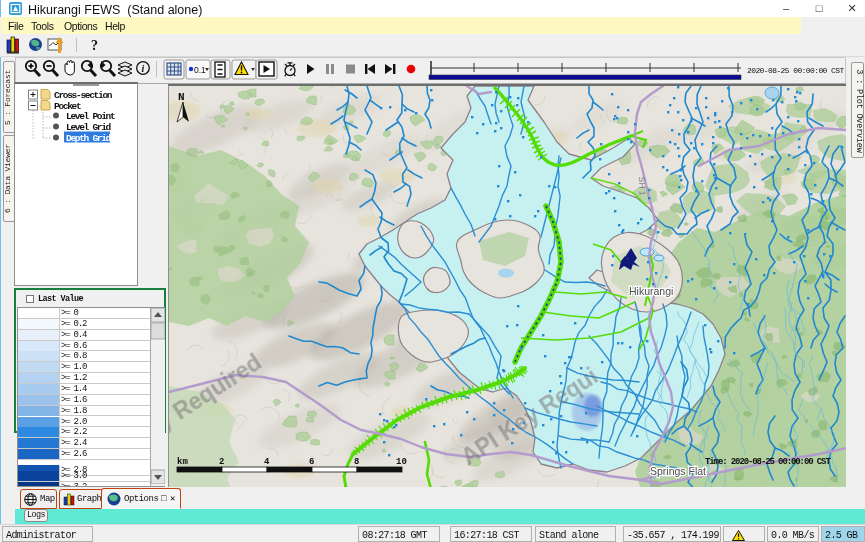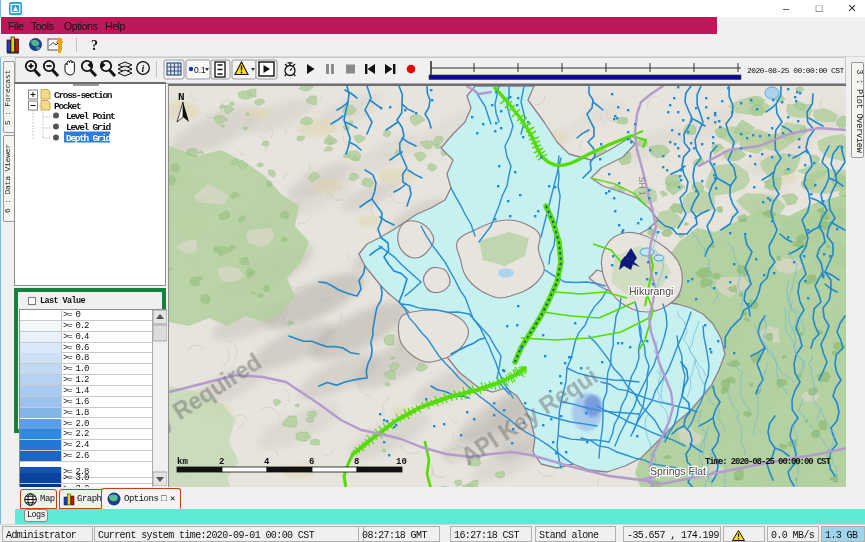--- a/index.html
+++ b/index.html
@@ -1,47 +1,48 @@
 <!DOCTYPE html>
 <html><head><meta charset="utf-8"><style>
 *{margin:0;padding:0;box-sizing:border-box}
 html,body{width:865px;height:542px;overflow:hidden;font-family:"Liberation Sans",sans-serif;background:#f0f0f0;position:relative}
 .abs{position:absolute}
 .mono{font-family:"Liberation Mono",monospace}
 #titlebar{left:0;top:0;width:865px;height:17px;background:#fff;border-left:1px solid #6ec0e8}
 #titletxt{left:27px;top:3px;font-size:12.5px;color:#111}
 .winbtn{top:0;width:30px;height:17px;font-size:11px;color:#333;text-align:center;line-height:16px}
-#menubar{left:1px;top:17px;width:716px;height:17px;background:#be185d;font-size:10.5px;letter-spacing:-0.4px;color:#111}
+#menubar{left:1px;top:17px;width:800px;height:17px;background:#fef9c3;font-size:10.5px;letter-spacing:-0.4px;color:#111}
 #menubar span{position:absolute;top:3px}
 #toolbar1{left:1px;top:34px;width:864px;height:23px;background:#f0f0f0;border-bottom:1px solid #d9d9d9}
 #leftstrip{left:0;top:57px;width:15px;height:467px;background:#f0f0f0;border-left:1px solid #6ec0e8}
 .vtab{position:absolute;background:#f6f4ee;border:1px solid #9a9a9a;border-radius:2px}
 .vtxt{position:absolute;font-family:"Liberation Mono",monospace;font-size:8px;letter-spacing:-0.2px;color:#222;text-align:center;white-space:nowrap}
 #rightstrip{left:846px;top:57px;width:19px;height:430px;background:#f0f0f0}
 #maptoolbar{left:15px;top:57px;width:831px;height:27px;background:#f0f0f0;border:1px solid #c8c8c8;border-bottom:1px solid #aaa}
-#treepanel{left:14px;top:82px;width:152px;height:204px;background:#fff;border:1px solid #8f8f8f;border-top:2px solid #6e6e6e}
-#legendpanel{left:14px;top:288px;width:152px;height:145px;background:#f0f0f0;border:4px solid #15803d}
+#treepanel{left:14px;top:82px;width:124px;height:204px;background:#fff;border:1px solid #8f8f8f;border-top:2px solid #6e6e6e}
+#legendpanel{left:14px;top:288px;width:152px;height:145px;background:#f0f0f0;border:2px solid #15803d}
 #legendlist{position:absolute;left:1px;top:17px;width:148px;height:180px;background:#fff;border:1px solid #8f8f8f;overflow:hidden}
 .lrow{position:absolute;left:0;width:146px;height:10.9px;border-bottom:1px solid #c9c9c9}
 .lsw{position:absolute;left:0;top:0;width:42px;height:10px;border-right:1px solid #c9c9c9}
 .llab{position:absolute;left:43px;top:0px;font-family:"Liberation Mono",monospace;font-size:9px;letter-spacing:-1.2px;color:#111}
 #mapdiv{left:168px;top:84px;width:678px;height:403px;border-top:2px solid #6e6e6e;border-left:1px solid #8f8f8f;overflow:hidden}
 #tabsrow{left:15px;top:487px;width:850px;height:22px;background:#f0f0f0}
 .btab{position:absolute;top:2px;height:20px;background:#f0f0f0;border:1px solid #c2410c;border-radius:3px 3px 0 0;font-family:"Liberation Mono",monospace;font-size:9px;letter-spacing:-0.5px;color:#111}
 #logsrow{left:15px;top:509px;width:850px;height:15px;background:#5eead4}
 #statusbar{left:0;top:524px;width:865px;height:18px;background:#f0f0f0;border-top:1px solid #d5d5d5;font-family:"Liberation Mono",monospace;font-size:10px;letter-spacing:-0.6px;color:#111}
 .sfield{position:absolute;top:1px;height:16px;border:1px solid #b0b0b0;padding:3px 0 0 3px;white-space:nowrap}
 </style></head><body>
 
 <div class="abs" id="titlebar">
   <svg class="abs" width="13" height="13" style="left:8px;top:2px">
     <rect x="0" y="0" width="13" height="13" rx="2" fill="#2e9bd6"></rect>
     <rect x="2.2" y="2.5" width="8.6" height="8" fill="none" stroke="#fff" stroke-width="1.2"></rect>
     <path d="M6.5,4 L9,9 L4,9 Z" fill="#fff"></path>
   </svg>
+  <div class="abs" id="titletxt">Hikurangi FEWS&nbsp; (Stand alone)</div>
   <div class="abs winbtn" style="left:770px">–</div>
   <div class="abs winbtn" style="left:803px">□</div>
   <div class="abs winbtn" style="left:836px">✕</div>
 </div>
 
 <div class="abs" id="menubar">
   <span style="left:7px">File</span>
     <span style="left:30px">Tools</span>
   <span style="left:63px">Options</span>
     <span style="left:104px">Help</span>
@@ -1313,25 +1314,24 @@
     <span style="position:absolute;left:68px;top:4px;font-weight:bold">✕</span>
   </div>
 </div>
 
 <div class="abs" id="logsrow">
   <div class="abs mono" style="left:9px;top:0px;width:24px;height:13px;border:1px solid #8a8a8a;border-radius:3px;background:#f0f0f0;font-size:8.5px;letter-spacing:-0.6px;text-align:center;color:#111">Logs</div>
 </div>
 
 <div class="abs" id="statusbar">
   <div class="sfield" style="left:2px;width:91px">Administrator</div>
-  <div class="sfield" style="left:94px;width:270px">Current system time:2020-09-01 00:00 CST</div>
   <div class="sfield" style="left:358px;width:82px">08:27:18 GMT</div>
   <div class="sfield" style="left:450px;width:82px">16:27:18 CST</div>
   <div class="sfield" style="left:535px;width:81px">Stand alone</div>
   <div class="sfield" style="left:623px;width:98px">-35.657 , 174.199</div>
   <div class="sfield" style="left:723px;width:42px"><svg width="13" height="11" style="margin-left:5px">
         <path d="M6.5,0.5 L12.5,10.5 L0.5,10.5 Z" fill="#ffe000" stroke="#111" stroke-width="1"></path>
         <line x1="6.5" y1="3.5" x2="6.5" y2="7" stroke="#111" stroke-width="1.2"></line>
         <circle cx="6.5" cy="8.8" r="0.7" fill="#111"></circle>
       </svg></div>
   <div class="sfield" style="left:767px;width:52px">0.0 MB/s</div>
-  <div class="sfield" style="left:821px;width:44px;background:#9fd5ea">1.3 GB</div>
+  <div class="sfield" style="left:821px;width:44px;background:#9fd5ea">2.5 GB</div>
 </div>
 
 </body></html>

